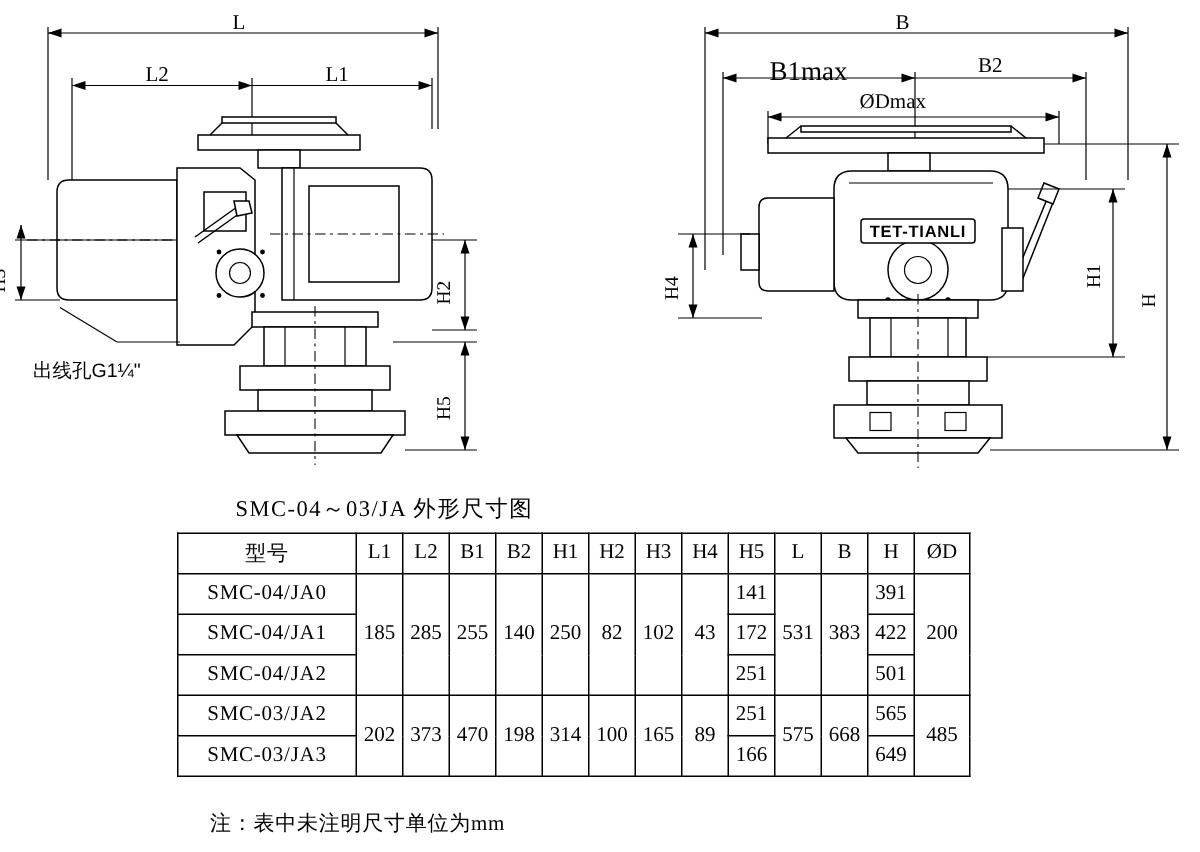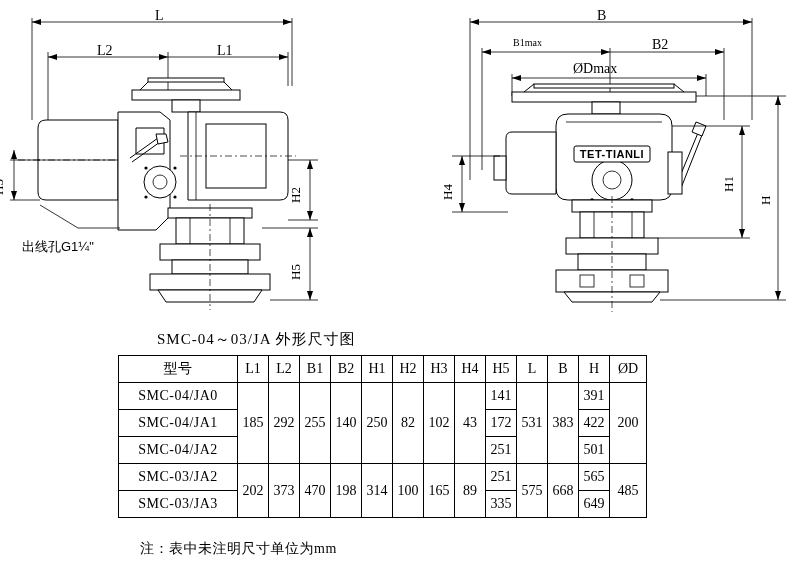--- a/index.html
+++ b/index.html
@@ -329,21 +329,21 @@
       </g>
     </g>
   </svg>
 
   <div style="position:absolute;left:155px;top:8px;font-family:'Liberation Serif',serif;font-size:14px;">L</div>
   <div style="position:absolute;left:97px;top:43px;font-family:'Liberation Serif',serif;font-size:14px;">L2</div>
   <div style="position:absolute;left:217px;top:43px;font-family:'Liberation Serif',serif;font-size:14px;">L1</div>
   <div style="position:absolute;left:22px;top:238px;font-family:'Liberation Sans',sans-serif;font-size:13px;white-space:nowrap;">出线孔G1¼"</div>
 
   <div style="position:absolute;left:597px;top:8px;font-family:'Liberation Serif',serif;font-size:14px;">B</div>
-  <div style="position:absolute;left:513px;top:37px;font-family:'Liberation Serif',serif;font-size:10px;">B1max</div>
+  <div style="position:absolute;left:513px;top:37px;font-family:'Liberation Serif',serif;font-size:18px;">B1max</div>
   <div style="position:absolute;left:652px;top:37px;font-family:'Liberation Serif',serif;font-size:14px;">B2</div>
   <div style="position:absolute;left:573px;top:61px;font-family:'Liberation Serif',serif;font-size:14px;">ØDmax</div>
 
   <div class="caption">SMC-04～03/JA  外形尺寸图</div>
 
   <div class="tbl-wrap">
     <table class="spec">
       <thead>
         <tr>
           <th class="model">型号</th>
@@ -359,21 +359,21 @@
           <th class="num">L</th>
           <th class="num">B</th>
           <th class="num">H</th>
           <th class="phi">ØD</th>
         </tr>
       </thead>
       <tbody>
         <tr>
           <td class="model">SMC-04/JA0</td>
           <td class="num" rowspan="3">185</td>
-          <td class="num" rowspan="3">292</td>
+          <td class="num" rowspan="3">285</td>
           <td class="num" rowspan="3">255</td>
           <td class="num" rowspan="3">140</td>
           <td class="num" rowspan="3">250</td>
           <td class="num" rowspan="3">82</td>
           <td class="num" rowspan="3">102</td>
           <td class="num" rowspan="3">43</td>
           <td class="num">141</td>
           <td class="num" rowspan="3">531</td>
           <td class="num" rowspan="3">383</td>
           <td class="num">391</td>
@@ -400,21 +400,21 @@
           <td class="num" rowspan="2">165</td>
           <td class="num" rowspan="2">89</td>
           <td class="num">251</td>
           <td class="num" rowspan="2">575</td>
           <td class="num" rowspan="2">668</td>
           <td class="num">565</td>
           <td class="phi" rowspan="2">485</td>
         </tr>
         <tr>
           <td class="model">SMC-03/JA3</td>
-          <td class="num">335</td>
+          <td class="num">166</td>
           <td class="num">649</td>
         </tr>
       </tbody>
     </table>
   </div>
 
   <div class="note">注：表中未注明尺寸单位为mm</div>
 </div>
 
 </body></html>

